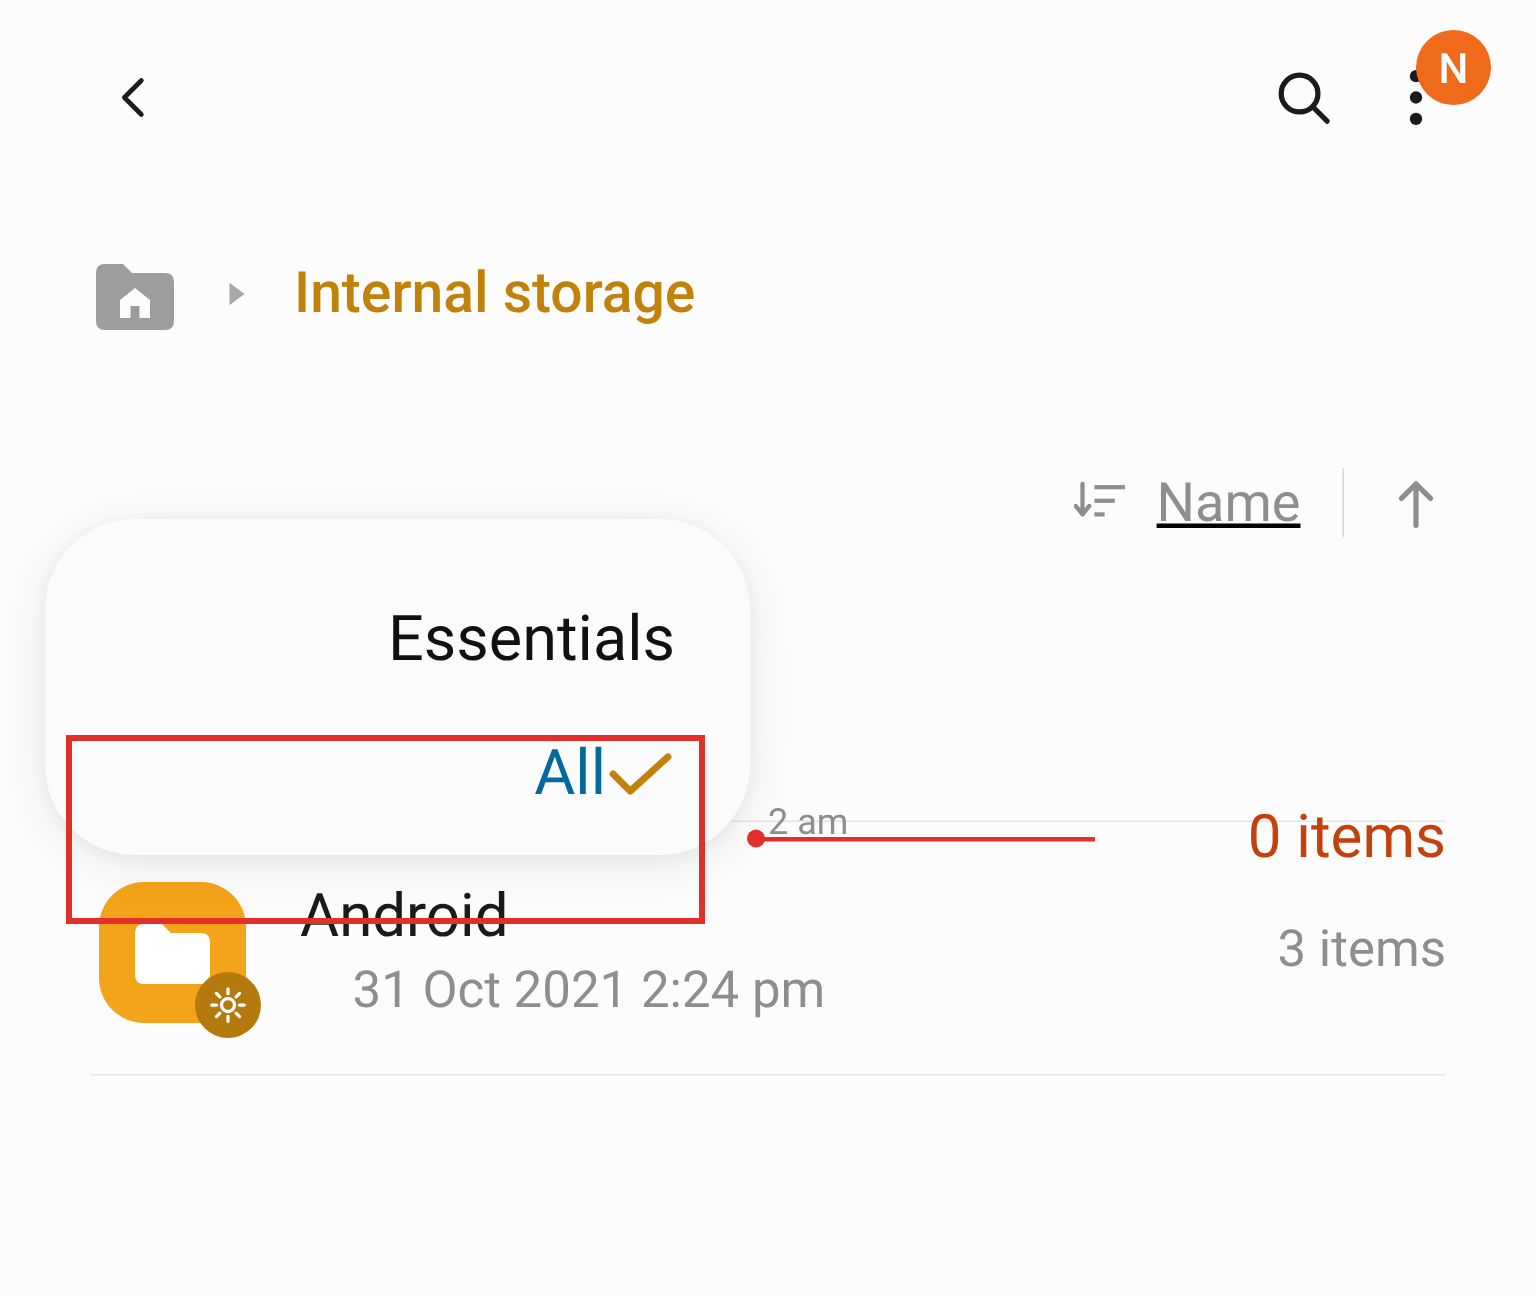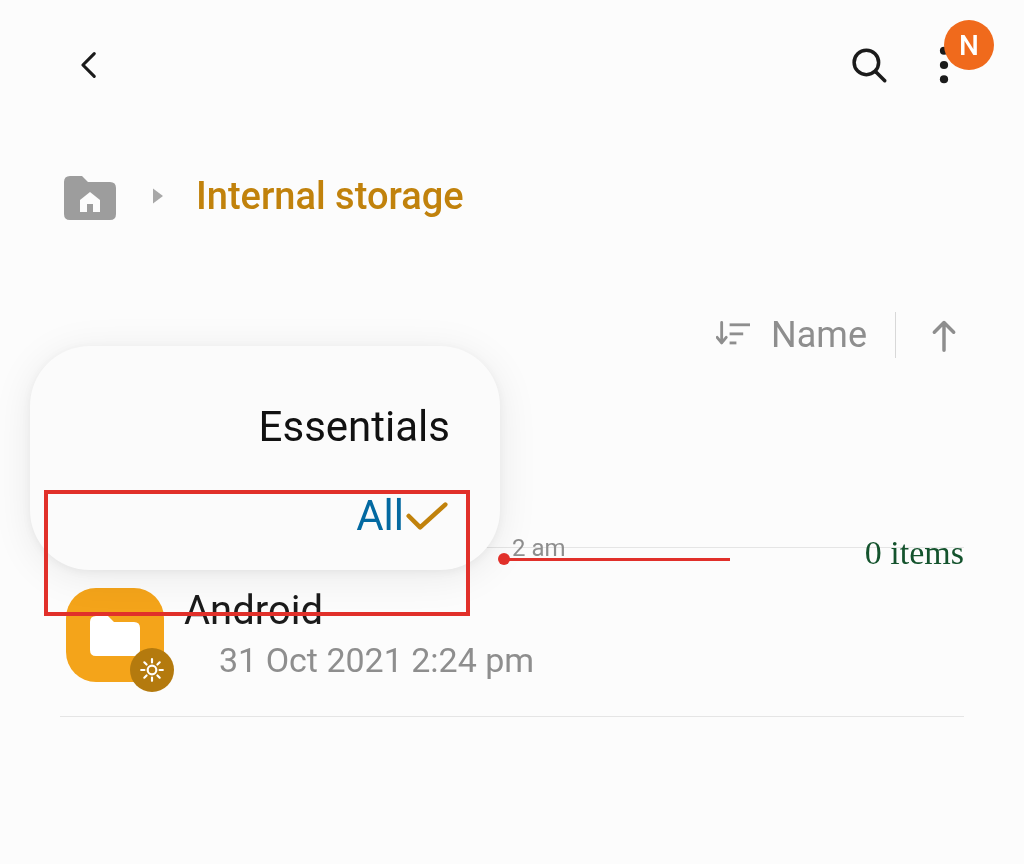--- a/index.html
+++ b/index.html
@@ -65,40 +65,41 @@
     color: #c1820c;
     font-size: 38px;
     font-weight: 500;
   }
   .sort-row {
     display: flex;
     align-items: center;
     padding: 50px 60px 0 0;
     justify-content: flex-end;
     gap: 18px;
+    text-decoration: underline;
   }
   .sort-icon {
     width: 40px; height: 40px;
     display:flex;align-items:center;justify-content:center;
   }
   .sort-label { color:#8e8e8e; font-size: 36px; }
   .sort-divider {
     width:1px; height:46px; background:#d8d8d8;
     margin: 0 10px;
   }
   .dir-btn { width:40px;height:40px;display:flex;align-items:center;justify-content:center; cursor:pointer;}
   .list {
     padding: 20px 60px 0 60px;
   }
   .row {
     display:flex;
     align-items:center;
     padding: 30px 0 28px 0;
     border-bottom: 1px solid #e5e5e5;
-    gap: 14px;
+    gap: 30px;
   }
   .row:first-child { border-bottom:1px solid #e5e5e5; }
   .folder-icon {
     width: 110px; height: 110px;
     display:flex;align-items:center;justify-content:center;
     position: relative;
   }
   .row-text { flex:1; }
   .row-title { font-size: 40px; color:#1b1b1b; }
   .row-sub { font-size: 34px; color:#8e8e8e; margin-top:6px;margin-left:35px;}
@@ -153,23 +154,22 @@
     position:absolute;
     left: 512px;
     top: 534px;
     font-size: 24px;
     color:#8e8e8e;
   }
   .row0-count {
     position:absolute;
     right: 60px;
     top: 534px;
-    font-size:34px;
-    color:#14532d;
-    font-family:Liberation Serif, serif;
+    font-size:40px;
+    color:#c2410c;
   }
   .gear-badge{
     position:absolute;
     right:-4px;
     bottom:-4px;
     width:44px;height:44px;border-radius:50%;
     background:#b47a0e;
     display:flex;align-items:center;justify-content:center;
   }
 </style>
@@ -246,20 +246,21 @@
         <svg width="26" height="26" viewBox="0 0 24 24">
             <circle cx="12" cy="12" r="4" fill="none" stroke="#fff" stroke-width="2"></circle>
             <path d="M12 2v3M12 19v3M2 12h3M19 12h3M4.9 4.9l2.1 2.1M17 17l2.1 2.1M4.9 19.1l2.1-2.1M17 7l2.1-2.1" stroke="#fff" stroke-width="2" stroke-linecap="round"></path>
           </svg>
       </div>
     </div>
     <div class="row-text">
       <div class="row-title">Android</div>
       <div class="row-sub">31 Oct 2021 2:24 pm</div>
     </div>
+    <div class="row-count">3 items</div>
   </div>
 </div>
 
 <div class="partial-time">2 am</div>
 <div class="row0-count">0 items</div>
 
 <div class="popup">
   <div class="popup-item title">
     <span>Essentials</span>
   </div>

